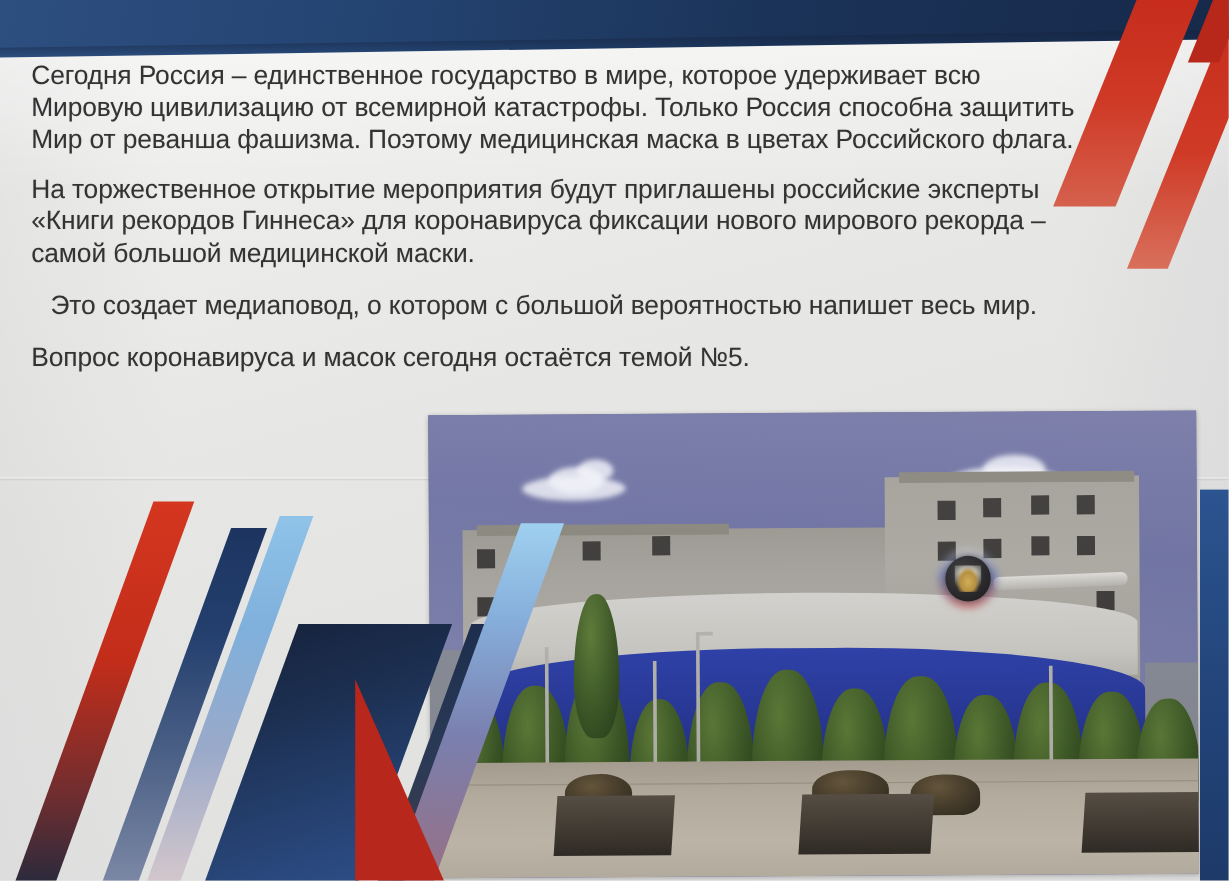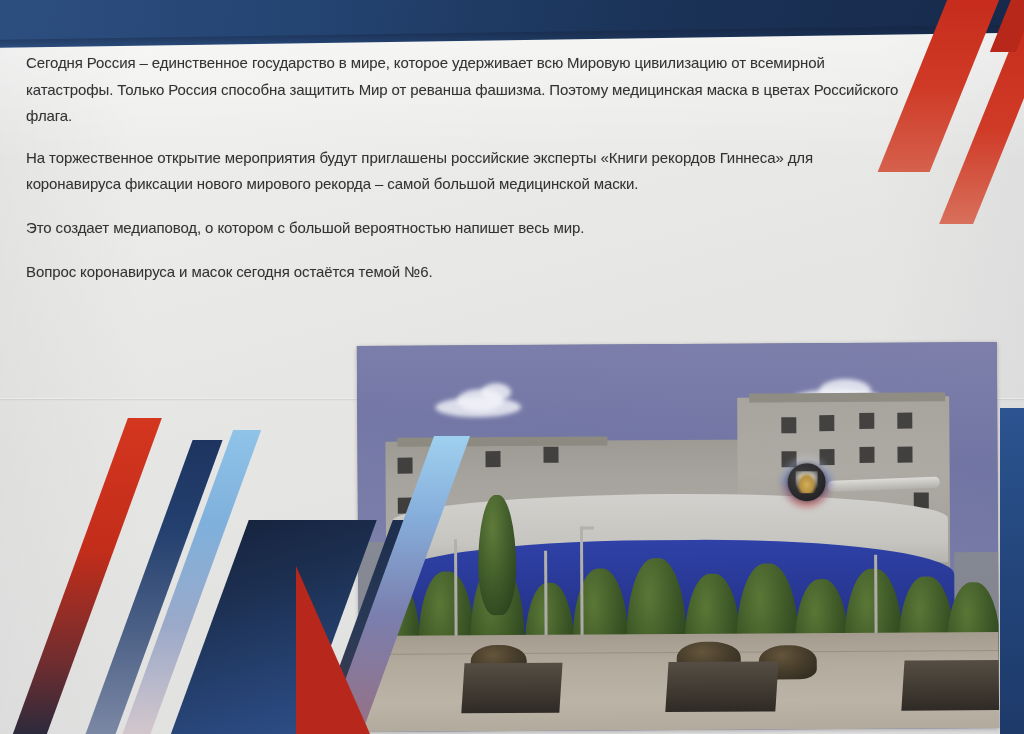--- a/index.html
+++ b/index.html
@@ -52,29 +52,29 @@
   .tr-stripe.s3{left:1004px;top:-18px;width:26px;height:70px;
     background:#b8281a;}
 
   
   .text-block{
     position:absolute;left:26px;top:50px;width:880px;
     color:#30302f;
   }
   .para{
     margin:0 0 13px 0;
-    font-size:15px;
+    font-size:22px;
     line-height:26.6px;
     letter-spacing:-0.1px;
     color:#333333;
     text-shadow:0 0 1px rgba(120,120,120,.25);
   }
   .para.p1{margin-bottom:15px;}
   .para.p2{margin-bottom:17px;}
-  .para.p3{margin-bottom:17px;}
+  .para.p3{margin-bottom:17px;margin-left:16px;}
   .para.p4{margin-bottom:0;}
 
   
   .photo{
     position:absolute;left:358px;top:344px;width:640px;height:386px;
     overflow:hidden;
     box-shadow:0 1px 4px rgba(0,0,0,.25);
     background:#6d6f9a;
     transform:rotate(-0.35deg);
   }
@@ -233,21 +233,21 @@
   <div class="tr-stripe s1"></div>
   <div class="tr-stripe s2"></div>
   <div class="tr-stripe s3"></div>
 
   <div class="scan-fold"></div>
 
   <div class="text-block">
     <p class="para p1">Сегодня Россия – единственное государство в мире, которое удерживает всю Мировую цивилизацию от всемирной катастрофы. Только Россия способна защитить Мир от реванша фашизма. Поэтому медицинская маска в цветах Российского флага.</p>
     <p class="para p2">На торжественное открытие мероприятия будут приглашены российские эксперты «Книги рекордов Гиннеса» для коронавируса фиксации нового мирового рекорда – самой большой медицинской маски.</p>
     <p class="para p3">Это создает медиаповод, о котором с большой вероятностью напишет весь мир.</p>
-    <p class="para p4">Вопрос коронавируса и масок сегодня остаётся темой №6.</p>
+    <p class="para p4">Вопрос коронавируса и масок сегодня остаётся темой №5.</p>
   </div>
 
   <div class="photo">
     <div class="sky"></div>
 
     <div class="cloud c1"></div>
     <div class="cloud c2"></div>
     <div class="cloud c3"></div>
     <div class="cloud c4"></div>
     <div class="cloud c5"></div>

